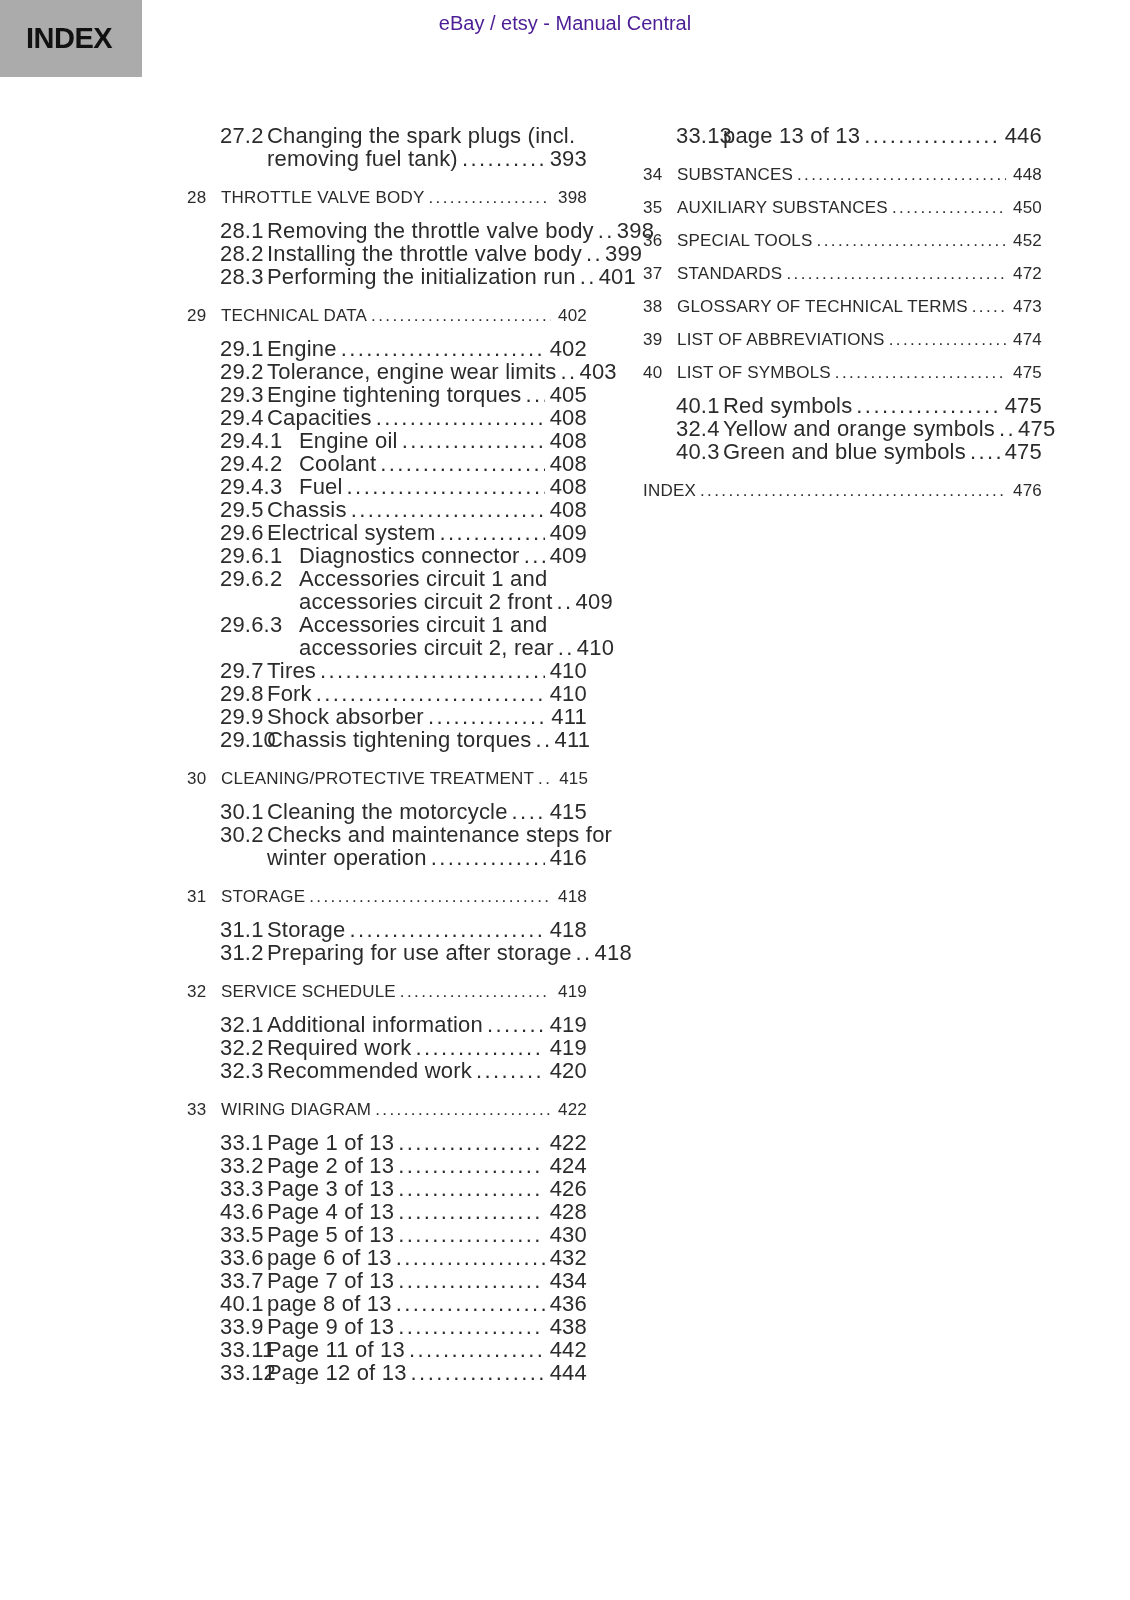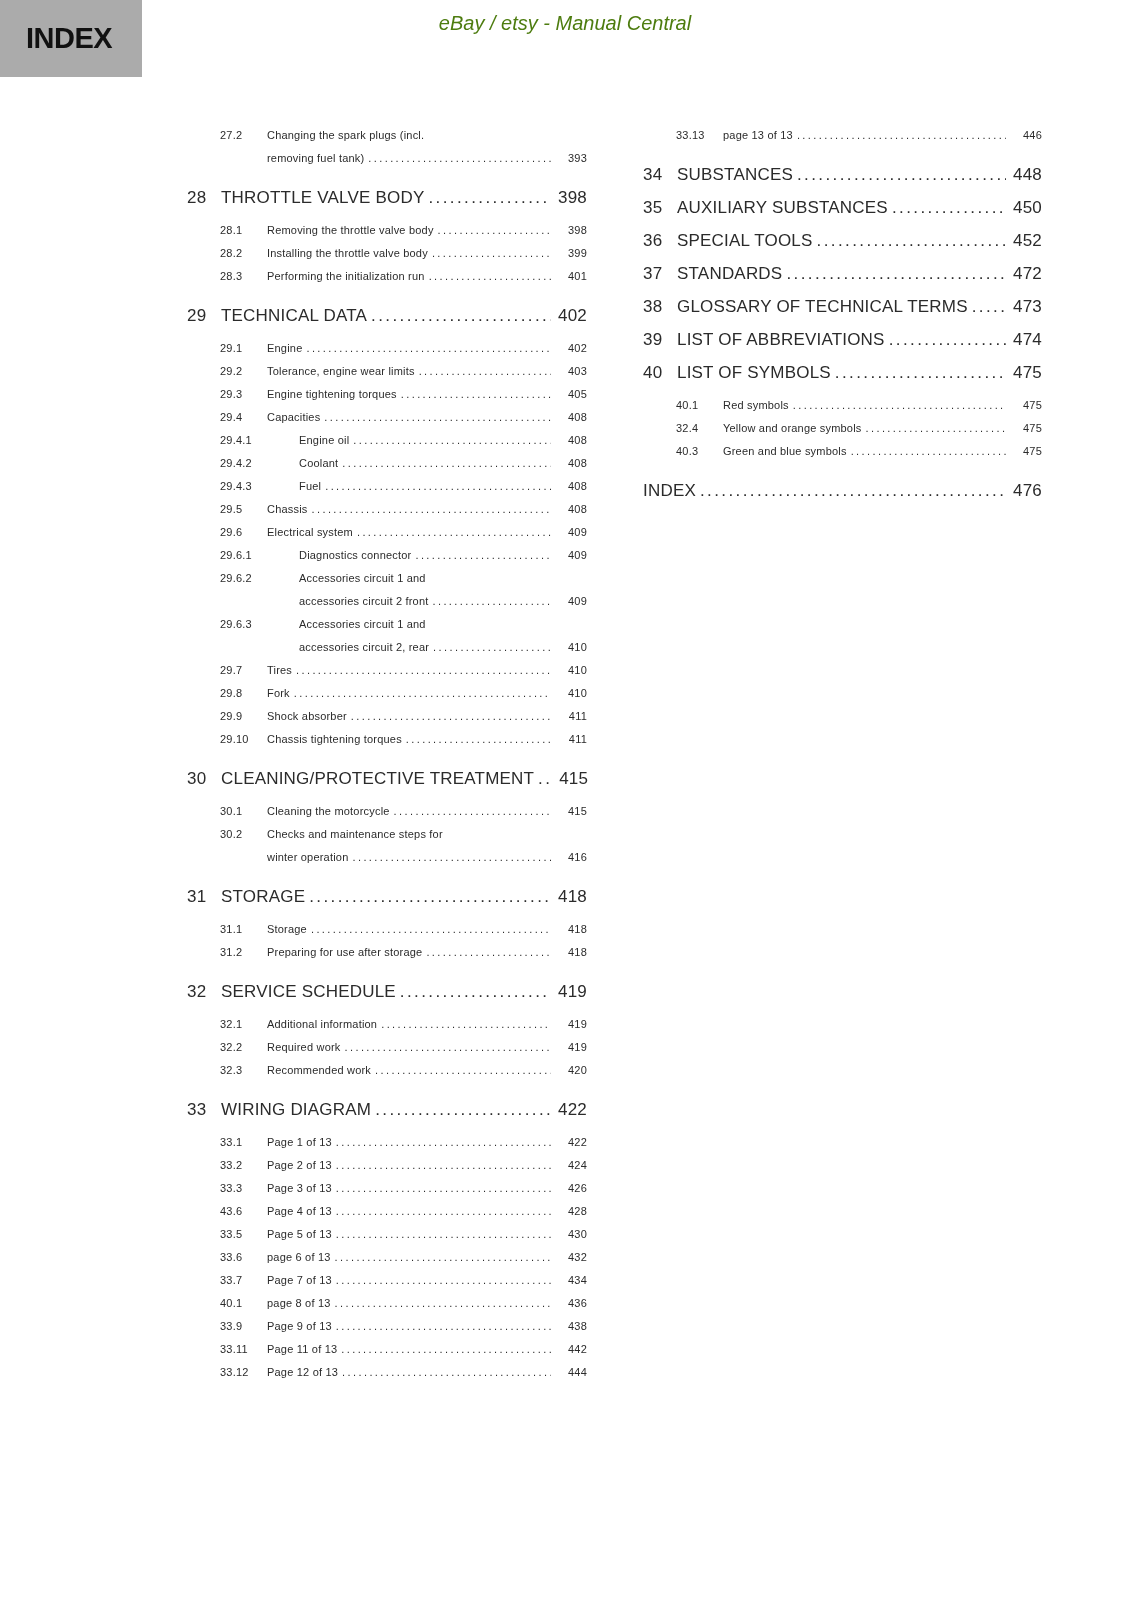--- a/index.html
+++ b/index.html
@@ -16,29 +16,29 @@
     width: 142px; height: 77px;
     background: #ababab;
     display: flex; align-items: center;
     padding-left: 26px; box-sizing: border-box;
     font-size: 29px; font-weight: 700; letter-spacing: -0.5px;
     color: #111111;
   }
   .header-title, .footer-title {
     position: absolute; left: 0; width: 1130px;
     text-align: center;
-    font-size: 20px; color: #4d7c0f; font-style: italic;
+    font-size: 20px; color: #4c1d95;
   }
   .header-title { top: 12px; }
   .footer-title { top: 1568px; }
   .content { position: absolute; top: 124px; left: 187px; width: 840px; }
   .col { position: absolute; top: 0; }
   .col-left  { left: 0;     width: 400px; }
   .col-right { left: 456px; width: 399px; }
-  .entry { display: flex; line-height: 23px; font-size: 11px; letter-spacing: 0.2px; }
+  .entry { display: flex; line-height: 23px; font-size: 22px; letter-spacing: 0.2px; }
   .entry .num { flex: none; }
   .entry .body { flex: 1; min-width: 0; display: flex; flex-direction: column; }
   .line { display: flex; align-items: baseline; }
   .line .t { white-space: nowrap; }
   .dots { flex: 1; min-width: 14px; overflow: hidden; white-space: nowrap; margin: 0 5px 0 4px; }
   .dots::after {
     content: "....................................................................................";
     letter-spacing: 2.4px;
   }
   .pg { flex: none; min-width: 31px; text-align: right; }

